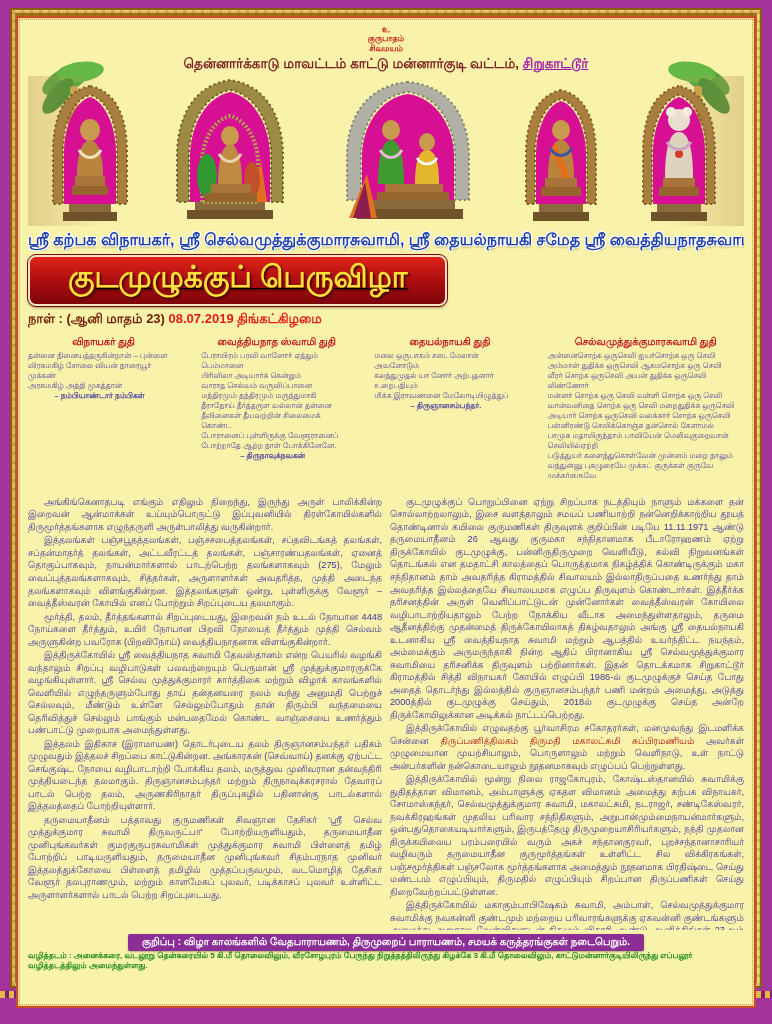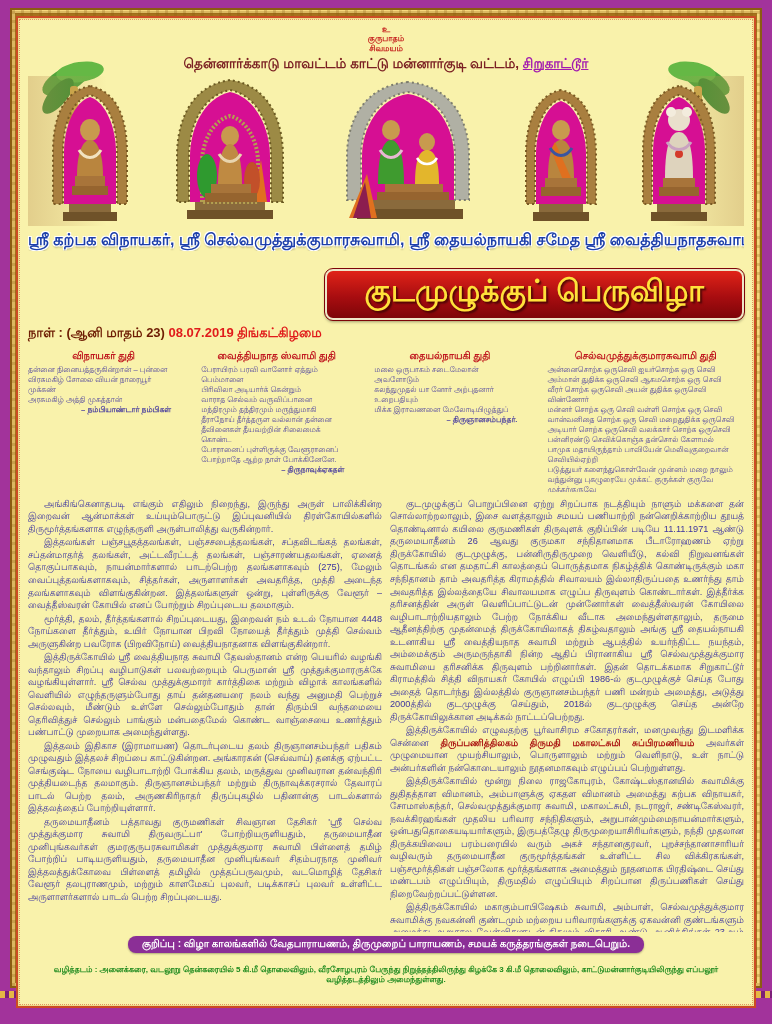--- a/index.html
+++ b/index.html
@@ -38,49 +38,49 @@
     background:linear-gradient(90deg,rgba(189,148,88,.38),rgba(189,148,88,0) 11%,rgba(189,148,88,0) 89%,rgba(189,148,88,.38));}
   .deity{flex:0 0 auto;}
   .deity svg{display:block;}
 
   
   .temple-line{margin-top:5px;text-align:center;white-space:nowrap;overflow:hidden;
     font-size:16px;font-weight:bold;color:#1d3faa;letter-spacing:0;
     text-shadow:-1px -1px 0 #fff,1px -1px 0 #fff,-1px 1px 0 #fff,1px 1px 0 #fff,0 2px 2px rgba(0,0,0,.35);}
 
   
-  .banner-wrap{display:flex;justify-content:flex-end;margin-top:18px;}
+  .banner-wrap{display:flex;justify-content:flex-start;margin-top:4px;text-decoration:underline;}
   .event-banner{background:linear-gradient(180deg,#e02318,#a80d10 55%,#7e0509);
     border:2px solid #efe6c8;outline:1px solid #7e0509;border-radius:8px;
     padding:3px 38px 6px 38px;box-shadow:0 2px 3px rgba(0,0,0,.35);}
   .event-banner span{font-size:30px;font-weight:bold;color:#ffe13a;
     text-shadow:1px 1px 0 #5e0404,2px 2px 2px rgba(0,0,0,.5);}
 
   .date-line{text-align:left;margin-top:5px;font-size:13px;font-weight:bold;color:#6e1d04;}
   .date-line .red{color:#e01b1b;}
 
   
   .verses{display:flex;gap:22px;margin-top:8px;height:142px;overflow:hidden;}
   .verse-col{flex:1 1 0;overflow:hidden;}
   .verse-col.wide{flex:1.3 1 0;}
   .verse-title{color:#c0181f;font-weight:bold;font-size:10px;text-align:center;margin-bottom:2px;}
   .verse-line{display:block;font-size:7.6px;line-height:1.32;color:#4a3f9f;}
-  .verse-sig{display:block;font-size:7.6px;line-height:1.4;color:#4a3f9f;text-align:right;padding-right:8px;font-weight:bold;}
-
-  
-  .body-cols{display:flex;gap:8px;margin-top:6px;height:434px;overflow:hidden;}
+  .verse-sig{display:block;font-size:7.6px;line-height:1.4;color:#4a3f9f;text-align:center;padding-right:8px;font-weight:bold;}
+
+  
+  .body-cols{display:flex;gap:8px;margin-top:18px;height:434px;overflow:hidden;}
   .bcol{flex:1 1 0;overflow:hidden;}
   .para{font-size:9.2px;line-height:1.36;color:#3d35a0;text-align:justify;text-indent:16px;margin:0 0 1px 0;}
-  .para .bold-name{color:#a80d0d;font-weight:bold;}
+  .para .bold-name{color:#a80d0d;font-weight:normal;}
 
   
   .note-wrap{display:flex;justify-content:center;margin-top:4px;}
-  .note-banner{background:#8b2f96;border-radius:8px;padding:2px 14px;color:#ffffff;
+  .note-banner{background:#8b2f96;border-radius:2px;padding:2px 14px;color:#ffffff;
     font-size:10.2px;font-weight:bold;box-shadow:0 1px 2px rgba(0,0,0,.3);}
-  .route-line{margin-top:12px;text-align:center;font-size:8px;color:#1e8a1e;font-weight:bold;line-height:1.2;}
+  .route-line{margin-top:0;font-size:8px;color:#1e8a1e;font-weight:bold;line-height:1.2;}
 </style>
 </head>
 <body>
 
 <div class="poster">
   <div class="frame"></div>
   <div class="bead-strip"></div>
 
   <div class="inner">
 
@@ -231,21 +231,21 @@
         <div class="verse-col">
           <div class="verse-title">வைத்தியநாத ஸ்வாமி துதி</div>
           <span class="verse-line">பேராயிரம் பரவி வானோர் ஏத்தும் பெம்மானை</span>
           <span class="verse-line">பிரிவிலா அடியார்க் கென்றும்</span>
           <span class="verse-line">வாராத செல்வம் வருவிப்பானை</span>
           <span class="verse-line">மந்திரமும் தந்திரமும் மருந்துமாகி</span>
           <span class="verse-line">தீராநோய் தீர்த்தருள வல்லான் தன்னை</span>
           <span class="verse-line">தீவினைகள் தீயவற்றின் சிலைமைக் கொண்ட</span>
           <span class="verse-line">போரானைப் புள்ளிருக்கு வேளூரானைப்</span>
           <span class="verse-line">போற்றாதே ஆற்ற நாள் போக்கினேனே.</span>
-          <span class="verse-sig">– திருநாவுக்ஏகதள்</span>
+          <span class="verse-sig">– திருநாவுக்நவகன்</span>
         </div>
 
         <div class="verse-col">
           <div class="verse-title">தையல்நாயகி துதி</div>
           <span class="verse-line">மலை ஒருபாகம் சடைமேலான் அவளோடும்</span>
           <span class="verse-line">கலந்துமுதல் யா னோர் அற்புதனார் உறைபதியும்</span>
           <span class="verse-line">மிக்க இராவணனை மேலோடியிழுத்துப்</span>
           <span class="verse-sig">– திருஞானசம்பந்தர்.</span>
         </div>
 

